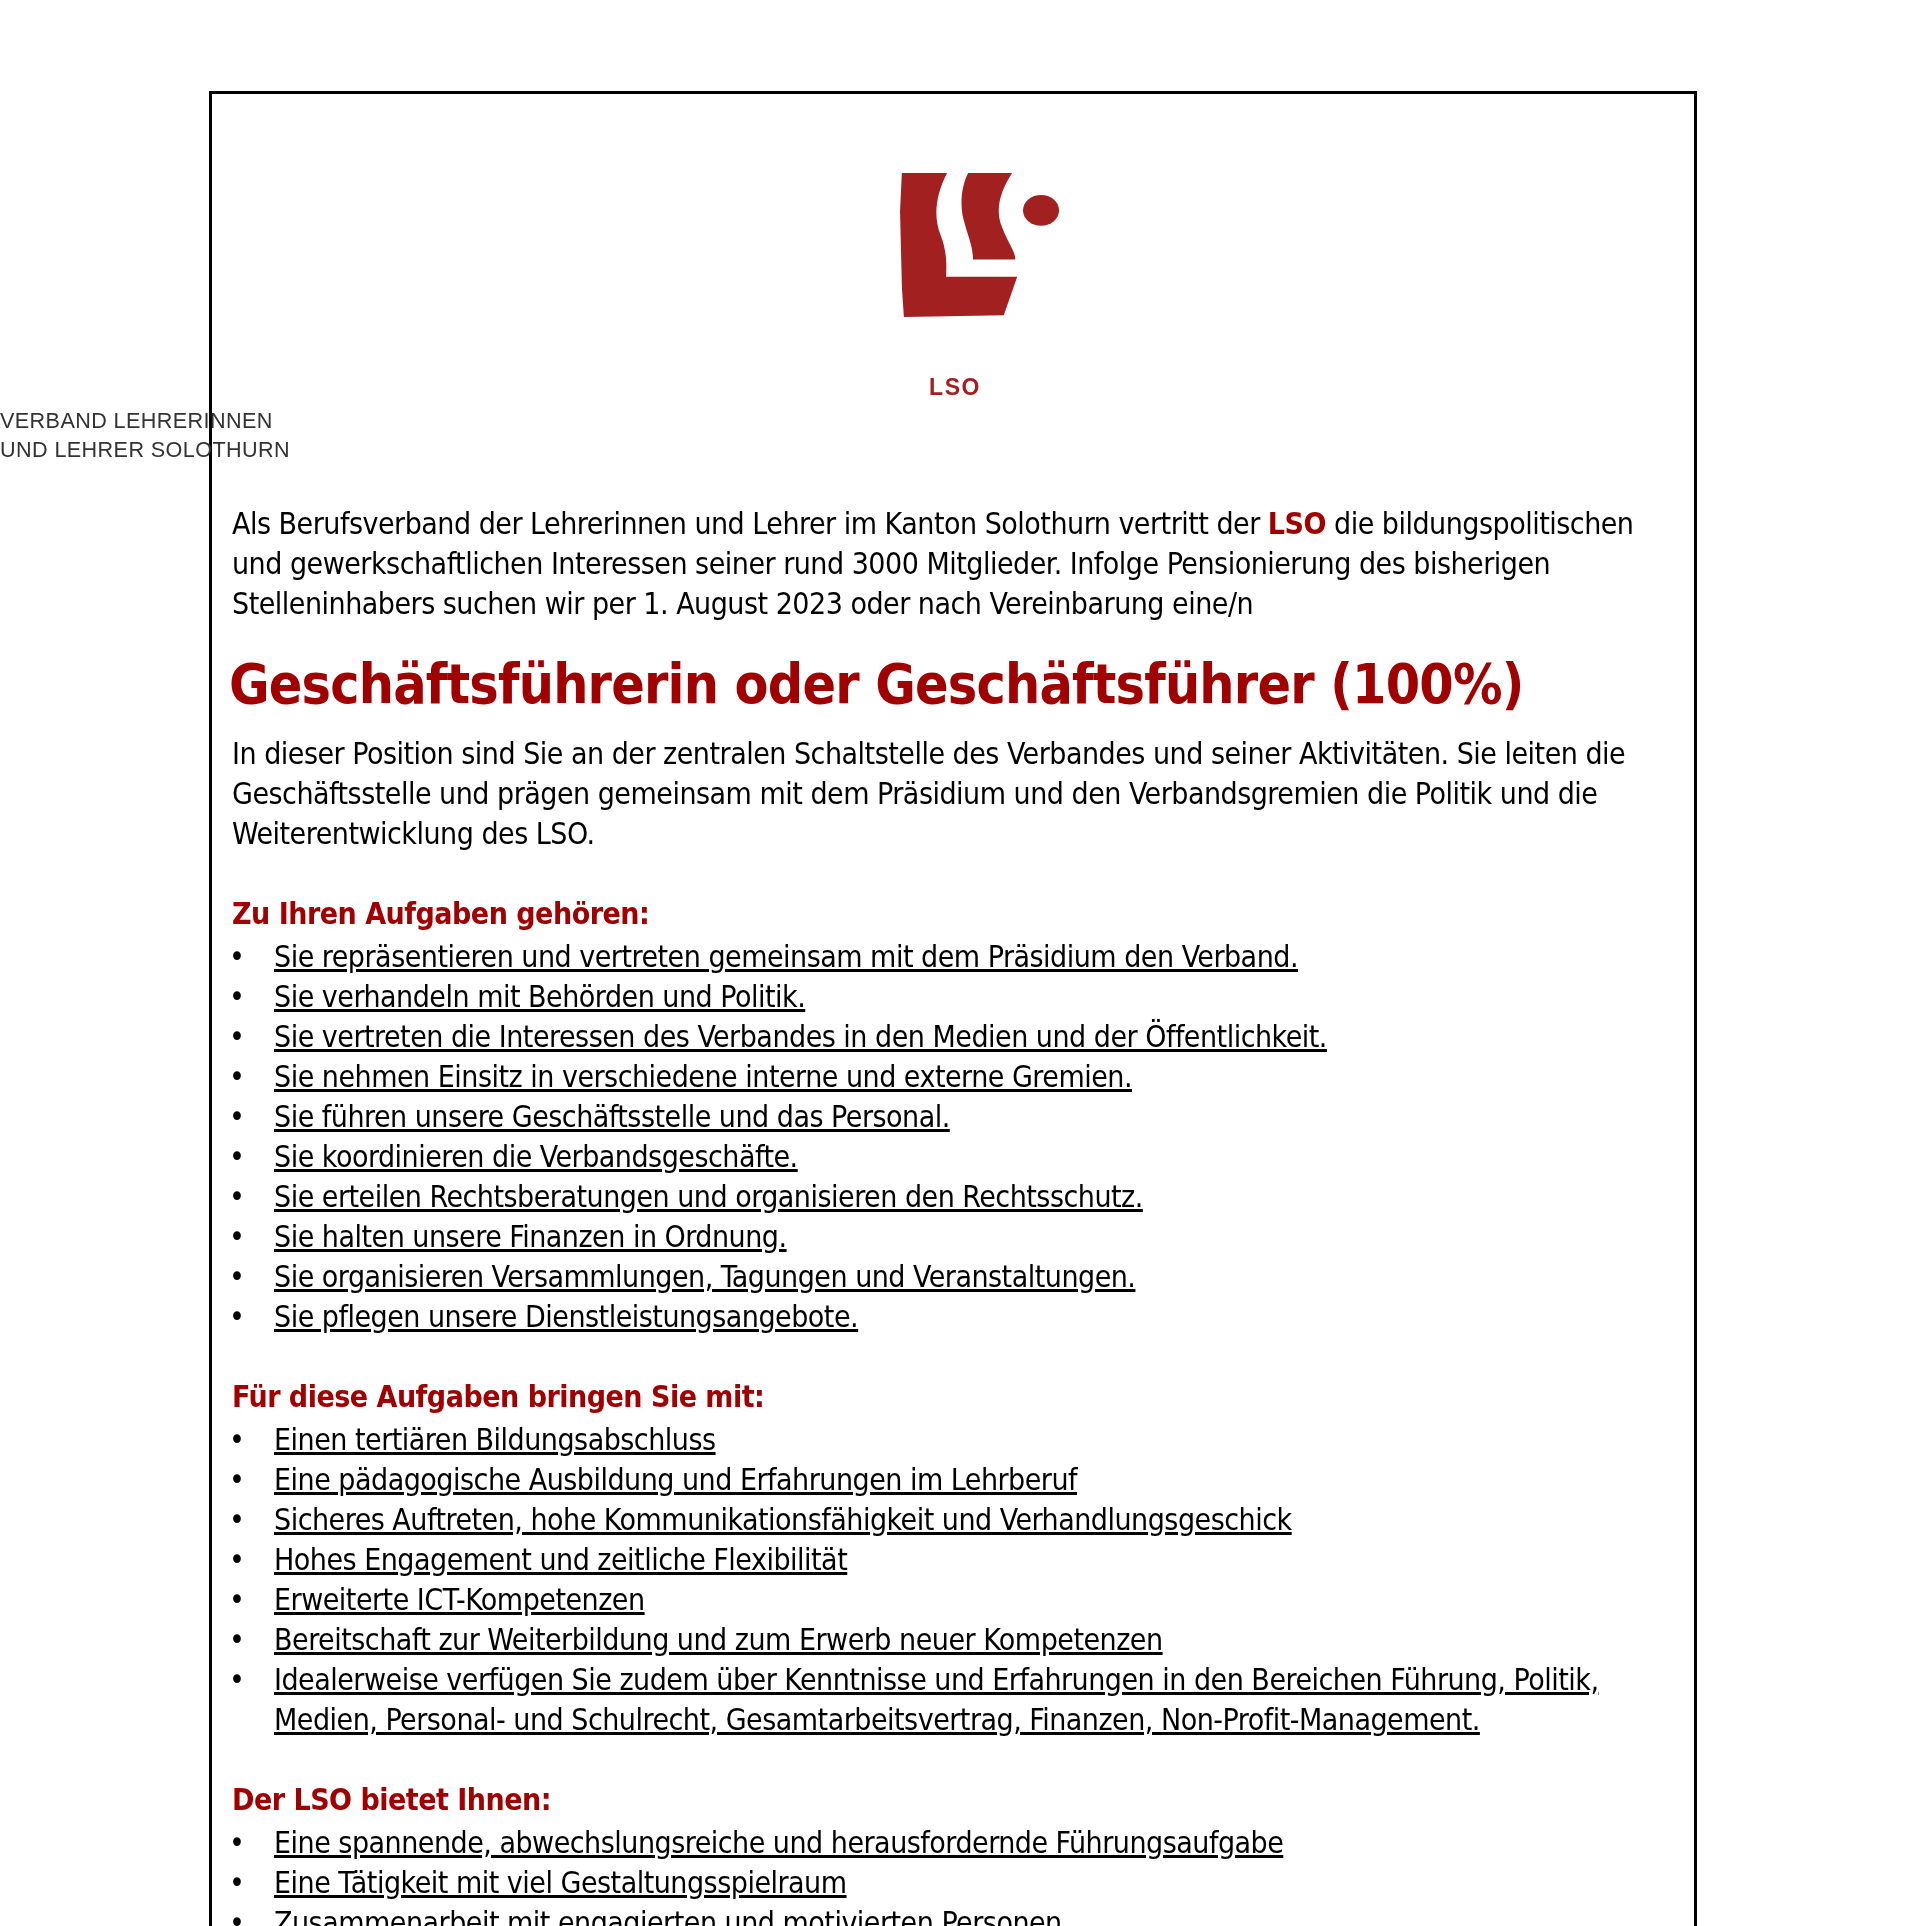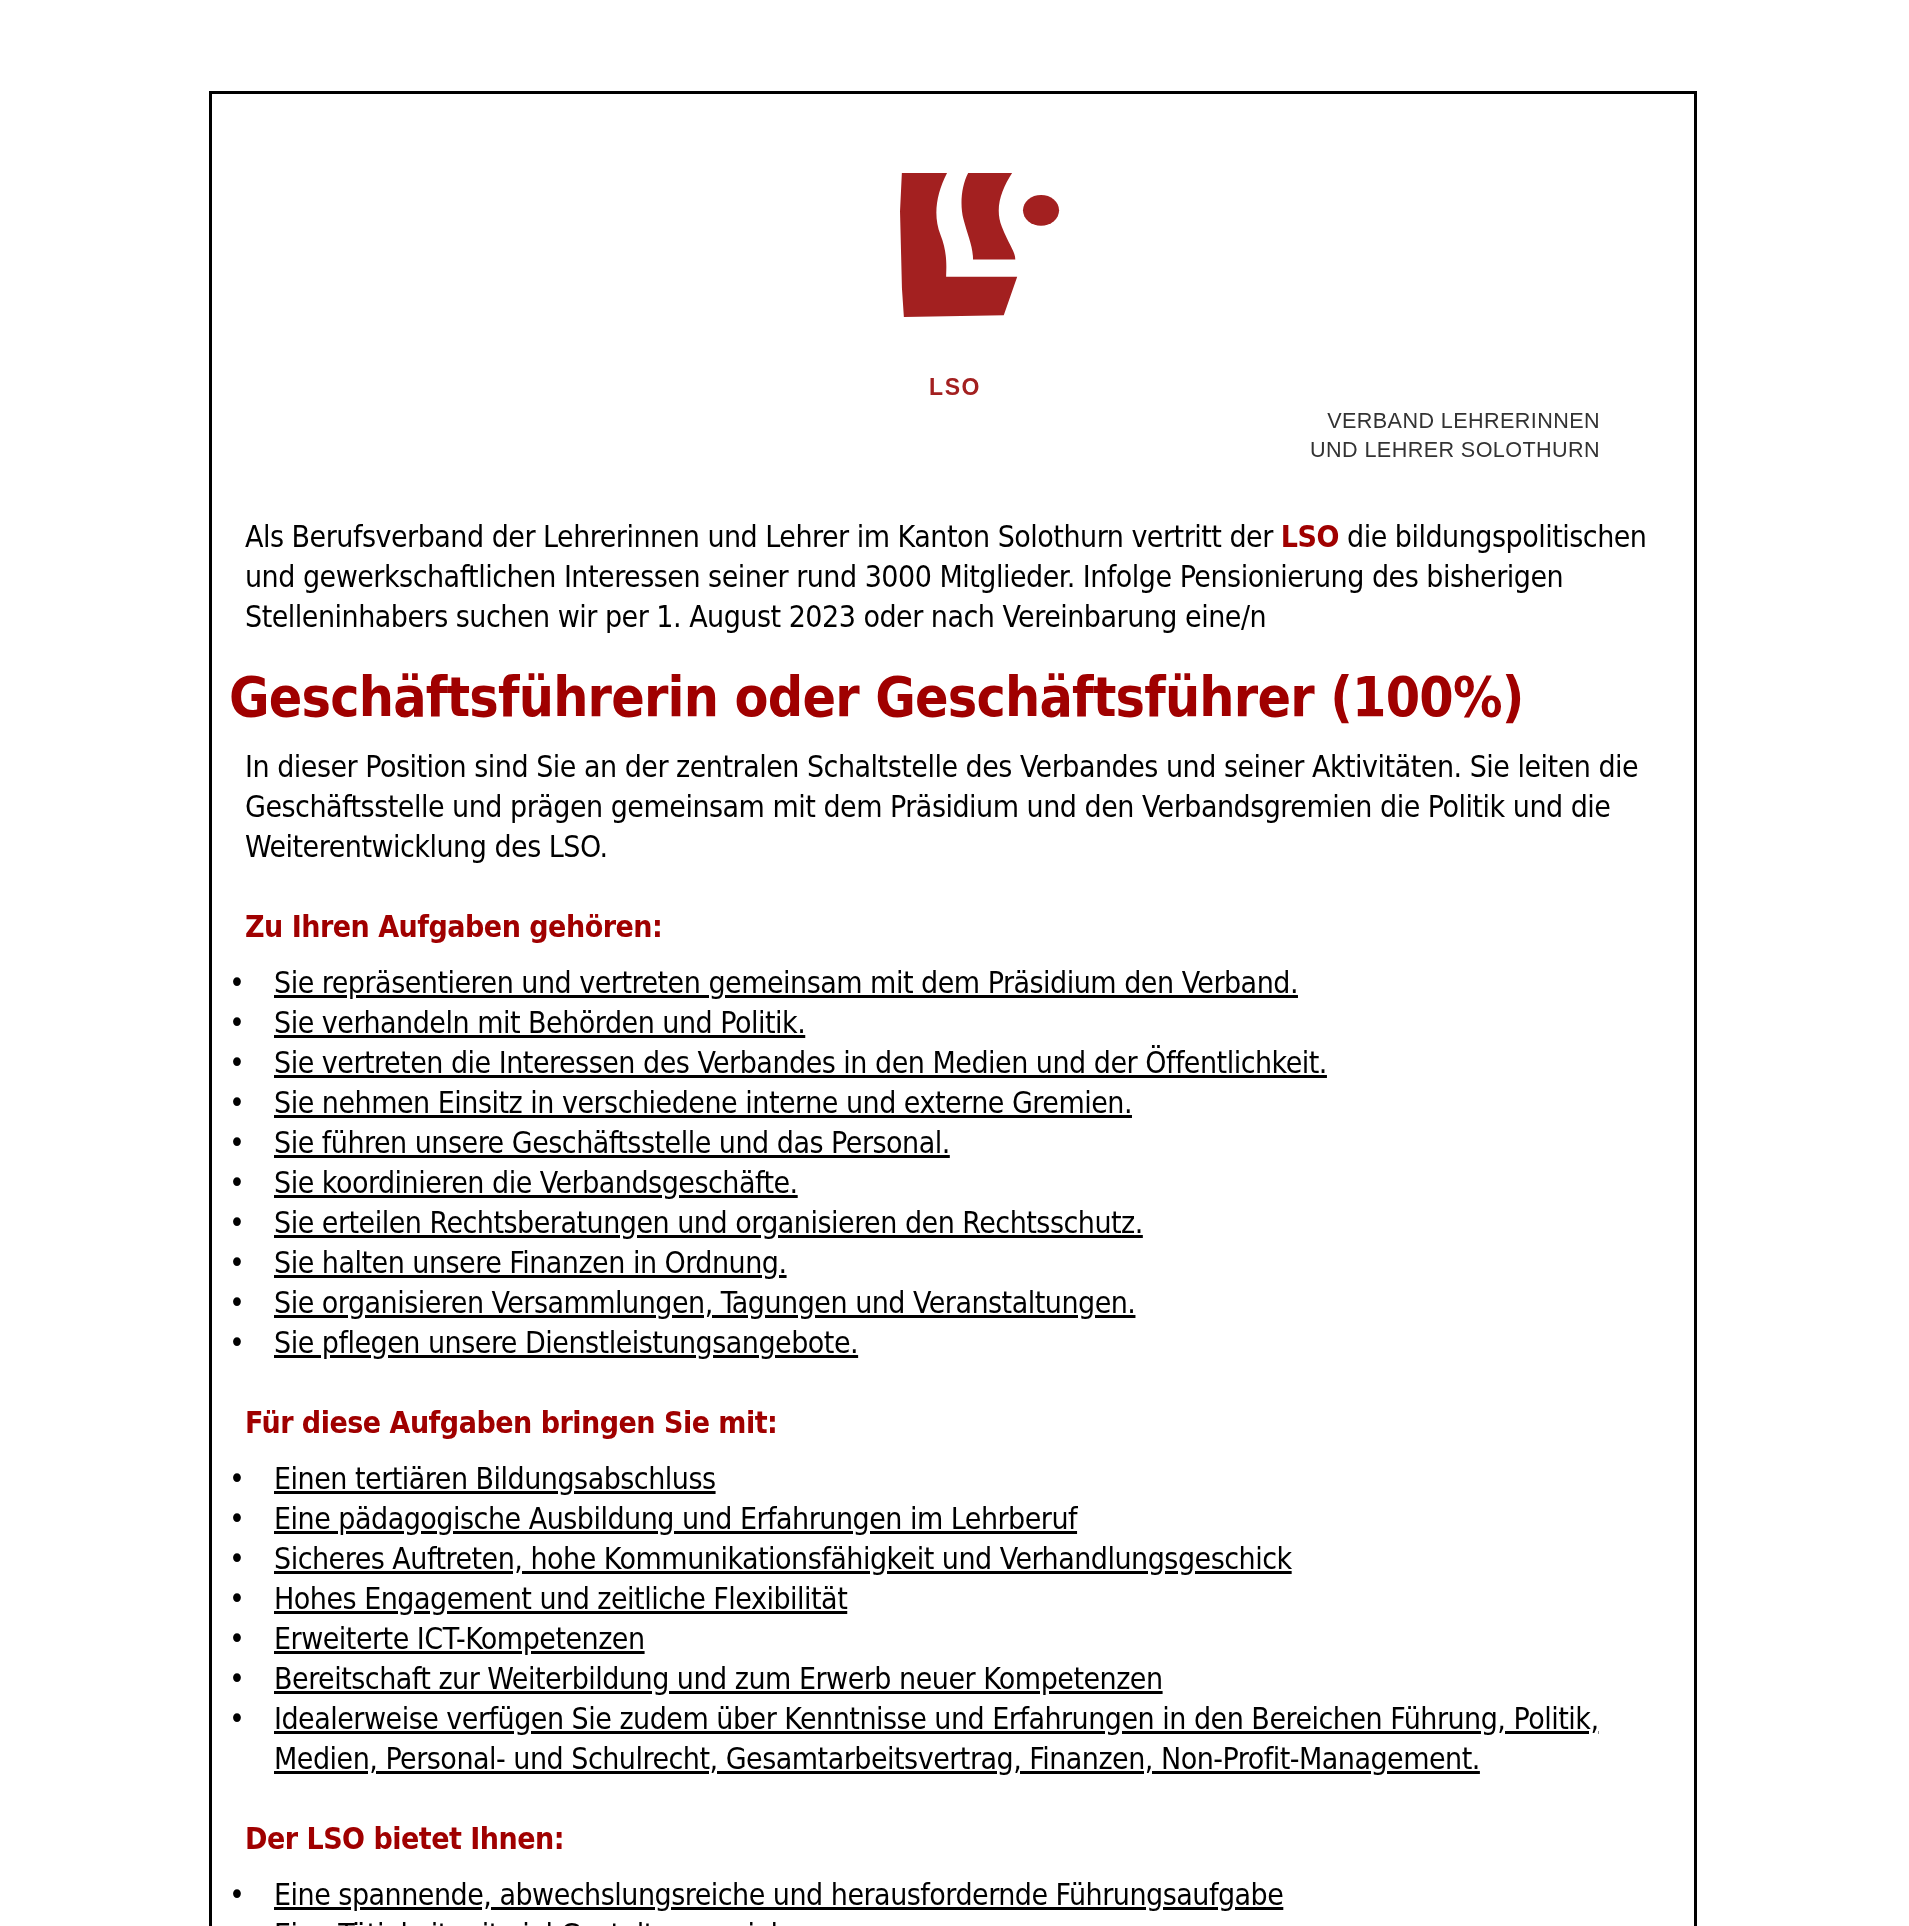--- a/index.html
+++ b/index.html
@@ -4,27 +4,27 @@
 <style>
   html, body { margin:0; padding:0; background:#fff; }
   body { width:1910px; height:2703px; position:relative; overflow:hidden;
          font-family:"DejaVu Sans Condensed","DejaVu Sans", sans-serif; color:#000; }
   .frame { position:absolute; left:209px; top:91px; width:1488px; height:2470px;
            border:3.5px solid #000; box-sizing:border-box; }
   .logo { position:absolute; left:898px; top:173px; width:200px; height:146px; }
   .org-abbr { position:absolute; left:0; width:1910px; top:374px; text-align:center;
               color:#a32020; font-family:"Liberation Sans", sans-serif; font-weight:bold;
               font-size:23px; letter-spacing:1.5px; }
-  .org-line { position:absolute; left:0; width:1600px; text-align:right; color:#333;
+  .org-line { position:absolute; left:0; width:1600px; text-align:left; color:#333;
               font-family:"Liberation Sans", sans-serif; font-size:21.6px; letter-spacing:0.4px; }
   .org-line.l1 { top:408px; }
   .org-line.l2 { top:437px; }
   .content { position:absolute; left:229px; top:501px; width:1452px;
              font-size:30px; line-height:40px; letter-spacing:-0.5px; }
-  .content p { margin:16px; }
+  .content p { margin:3px; }
   .hl { color:#a00000; font-weight:bold; }
   .title { color:#a00000; font-weight:bold; font-size:55px; line-height:65px;
            margin:28px 0 17px 0 !important; letter-spacing:-0.8px; }
   .sec { color:#a00000; font-weight:bold; margin-top:40px !important; }
   ul { list-style:none; margin:0; padding:0; }
   li { position:relative; padding-left:45px;text-decoration:underline; }
   li::before { content:"\2022"; position:absolute; left:0; top:0; font-size:30px; }
 </style>
 </head>
 <body>

